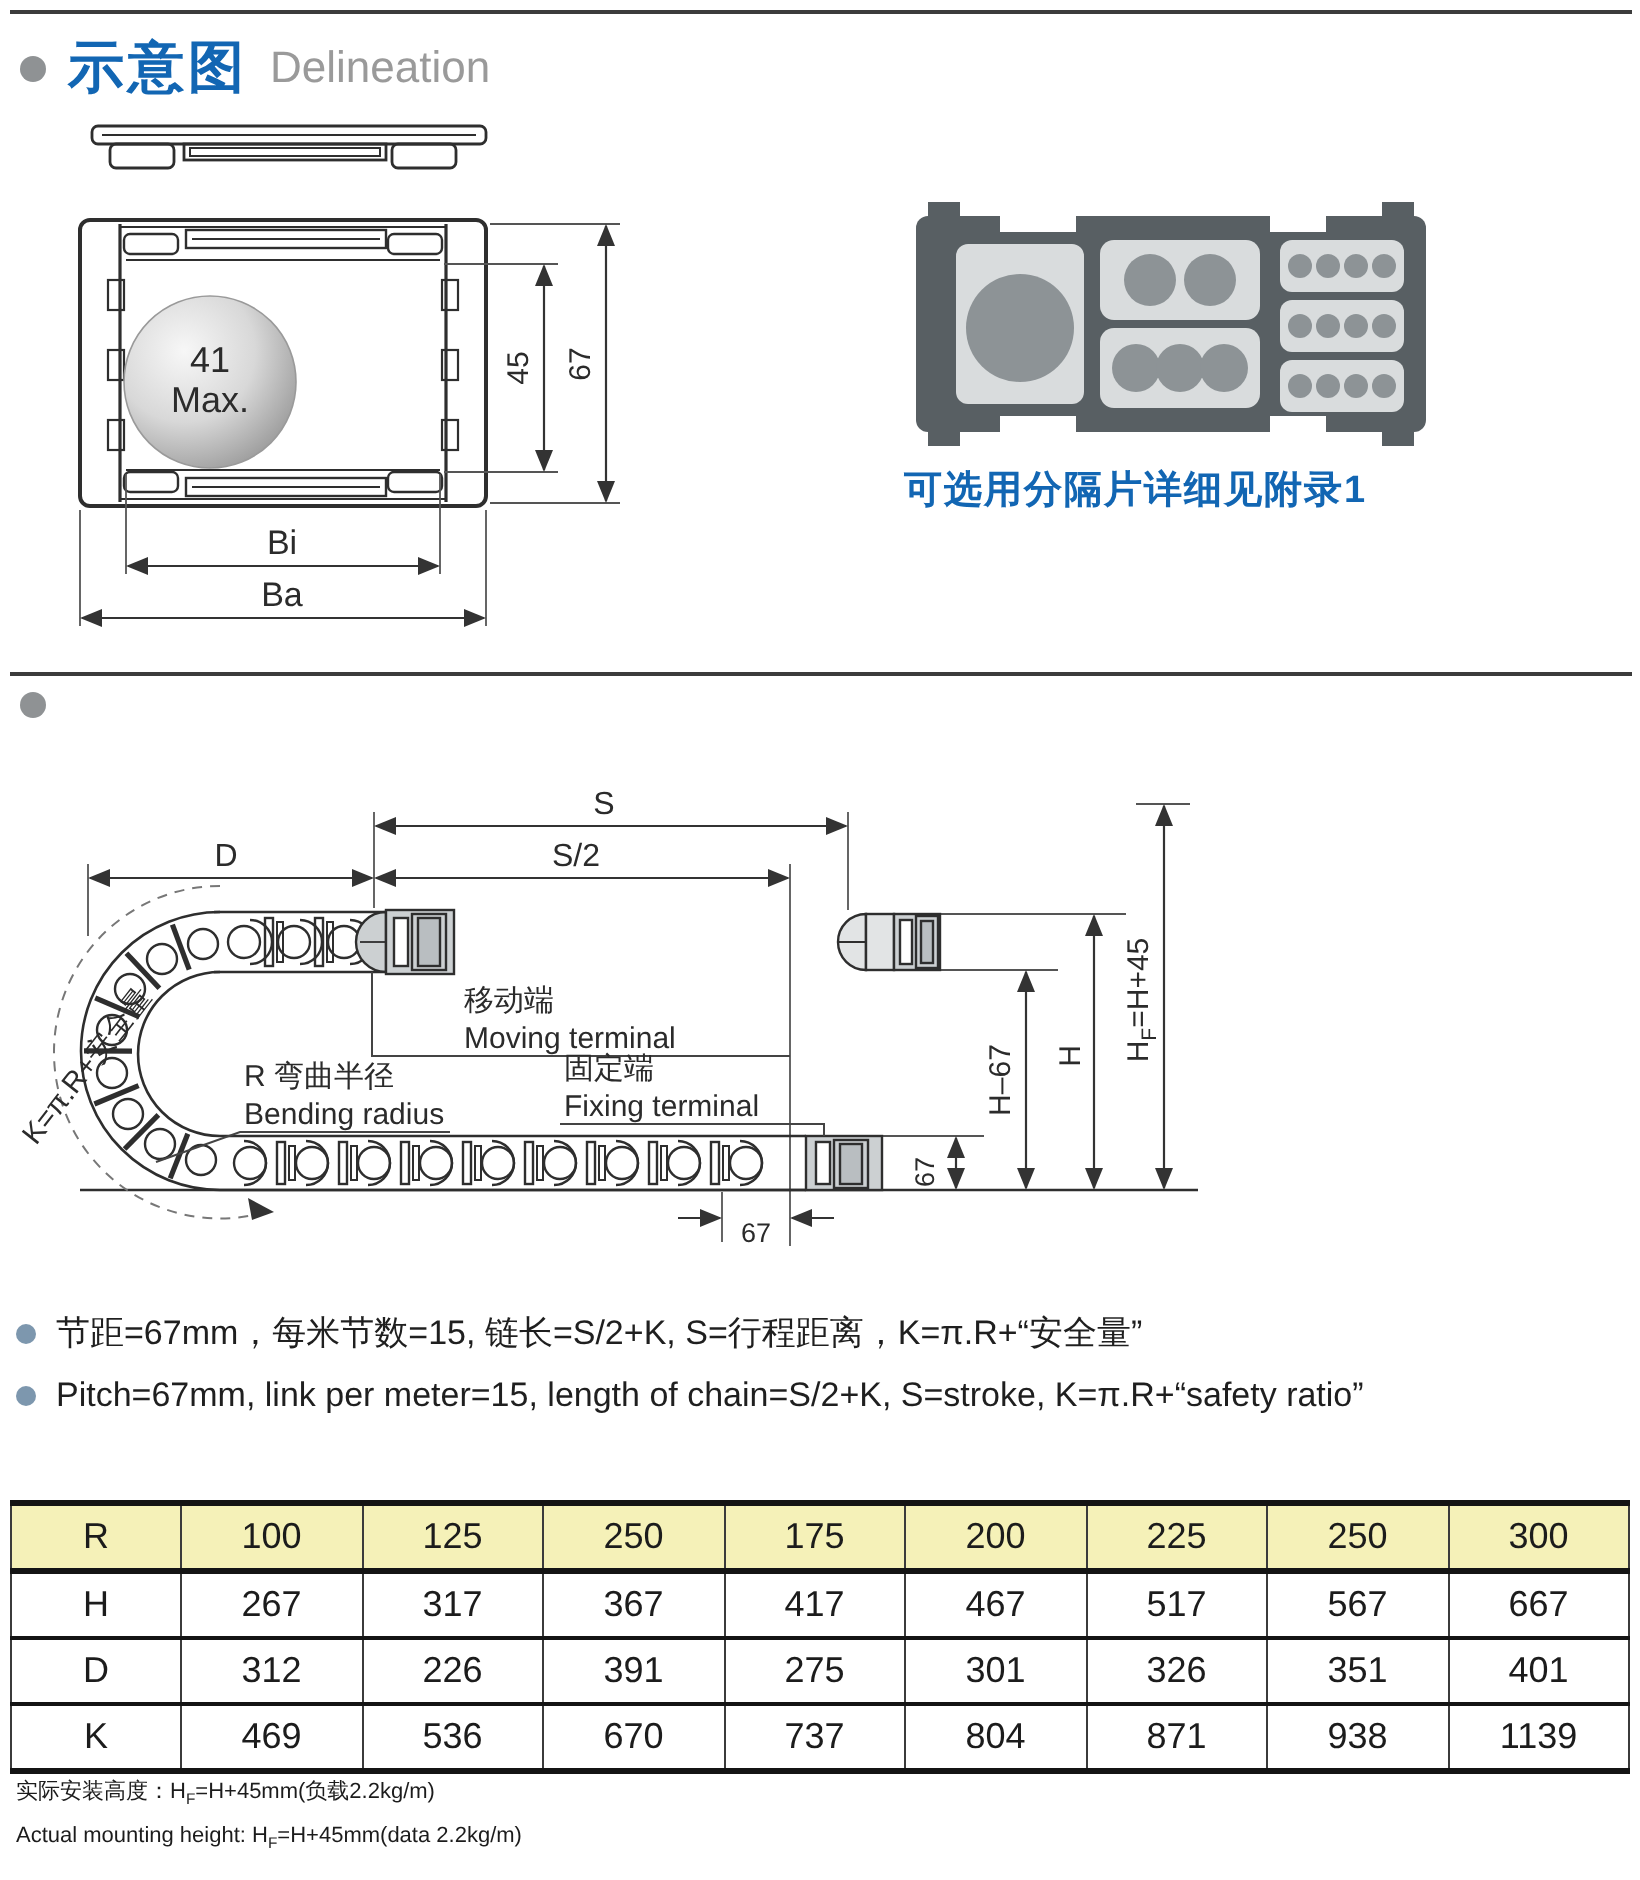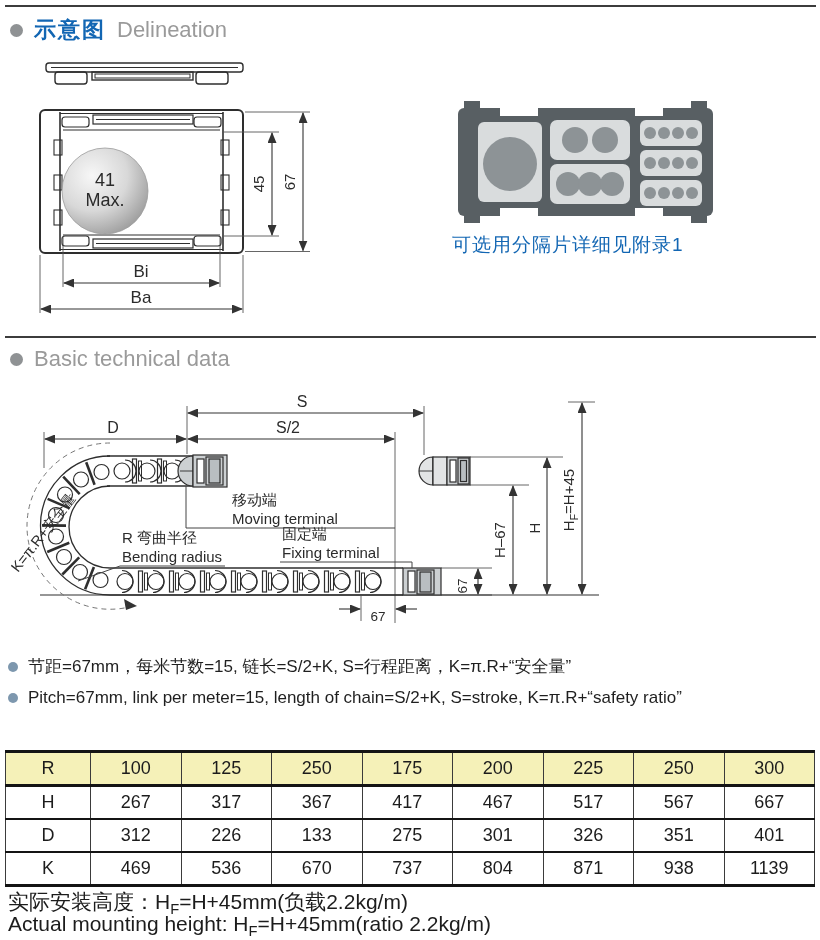--- a/index.html
+++ b/index.html
@@ -4,37 +4,37 @@
 <style>
   html,body{margin:0;padding:0;}
   body{
     width:820px;height:940px;position:relative;background:#ffffff;
     font-family:"Liberation Sans","DejaVu Sans",sans-serif;color:#222;
     overflow:hidden;
   }
   .rule{position:absolute;left:5px;width:811px;height:2px;background:#3c3c3c;}
   .sec-header{position:absolute;left:10px;display:flex;align-items:center;gap:11px;}
   .sec-bullet{width:13px;height:13px;border-radius:50%;background:#8f9294;flex:0 0 auto;}
-  .sec-zh{font-size:22px;font-weight:bold;color:#1266b3;letter-spacing:2px;}
+  .sec-zh{font-size:28px;font-weight:bold;color:#1266b3;letter-spacing:2px;}
   .sec-en{font-size:22px;color:#9a9a9a;}
   .abs{position:absolute;}
-  .caption-blue{font-size:19px;font-weight:normal;color:#1266b3;letter-spacing:1px;}
+  .caption-blue{font-size:19px;font-weight:bold;color:#1266b3;letter-spacing:1px;}
   .note-row{position:absolute;left:8px;display:flex;align-items:center;gap:10px;}
   .note-bullet{width:10px;height:10px;border-radius:50%;background:#7d97ae;flex:0 0 auto;}
   .note-text{font-size:17px;color:#1f1f1f;}
   table.spec{position:absolute;left:5px;top:750px;width:810px;border-collapse:collapse;table-layout:fixed;}
   table.spec th,table.spec td{
     border-left:1.4px solid #3b3b3b;border-right:1.4px solid #3b3b3b;
     text-align:center;vertical-align:middle;font-size:18px;font-weight:400;color:#1c1c1c;
     height:31px;padding:0;
   }
   table.spec thead th{background:#f5f1b8;border-top:3px solid #141414;border-bottom:3px solid #141414;}
   table.spec tbody td{border-bottom:2px solid #141414;}
   table.spec tbody tr:last-child td{border-bottom:3px solid #141414;}
-  .footer-line{position:absolute;left:8px;font-size:21px;color:#1c1c1c;}
+  .footer-line{position:absolute;left:8px;font-size:11px;color:#1c1c1c;}
   .footer-line sub{font-size:70%;}
   svg text{font-family:"Liberation Sans","DejaVu Sans",sans-serif;fill:#2b2b2b;}
 </style>
 </head>
 <body>
 
 <div class="rule" style="top:5px;"></div>
 <div class="sec-header" style="top:15px;">
   <span class="sec-bullet"></span>
   <span class="sec-zh">示意图</span>
@@ -149,21 +149,20 @@
         <circle cx="228" cy="97" r="6"></circle>
         <circle cx="242" cy="97" r="6"></circle>
     </g>
   </g>
 </svg>
 <div class="abs caption-blue" style="left:452px;top:232px;">可选用分隔片详细见附录1</div>
 
 <div class="rule" style="top:336px;"></div>
 <div class="sec-header" style="top:346px;">
   <span class="sec-bullet"></span>
-  <span class="sec-en">Basic technical data</span>
 </div>
 
 <svg class="abs" style="left:10px;top:388px;" width="800" height="252" viewBox="0 0 800 252">
   <defs>
     <marker id="ar2" markerUnits="userSpaceOnUse" markerWidth="11" markerHeight="9" refX="10" refY="4.5" orient="auto-start-reverse">
       <path d="M0,0 L11,4.5 L0,9 Z" fill="#333"></path>
     </marker>
   </defs>
 
   <g stroke="#555" stroke-width="0.9" fill="none">
@@ -356,21 +355,21 @@
         <td>417</td>
         <td>467</td>
         <td>517</td>
         <td>567</td>
         <td>667</td>
       </tr>
       <tr>
         <td>D</td>
         <td>312</td>
         <td>226</td>
-        <td>133</td>
+        <td>391</td>
         <td>275</td>
         <td>301</td>
         <td>326</td>
         <td>351</td>
         <td>401</td>
       </tr>
       <tr>
         <td>K</td>
         <td>469</td>
         <td>536</td>
@@ -378,13 +377,13 @@
         <td>737</td>
         <td>804</td>
         <td>871</td>
         <td>938</td>
         <td>1139</td>
       </tr>
     </tbody>
 </table>
 
 <div class="footer-line" style="top:888px;"><span>实际安装高度：H</span><sub>F</sub><span>=H+45mm(负载2.2kg/m)</span></div>
-<div class="footer-line" style="top:912px;"><span>Actual mounting height: H</span><sub>F</sub><span>=H+45mm(ratio 2.2kg/m)</span></div>
+<div class="footer-line" style="top:912px;"><span>Actual mounting height: H</span><sub>F</sub><span>=H+45mm(data 2.2kg/m)</span></div>
 
 </body></html>

